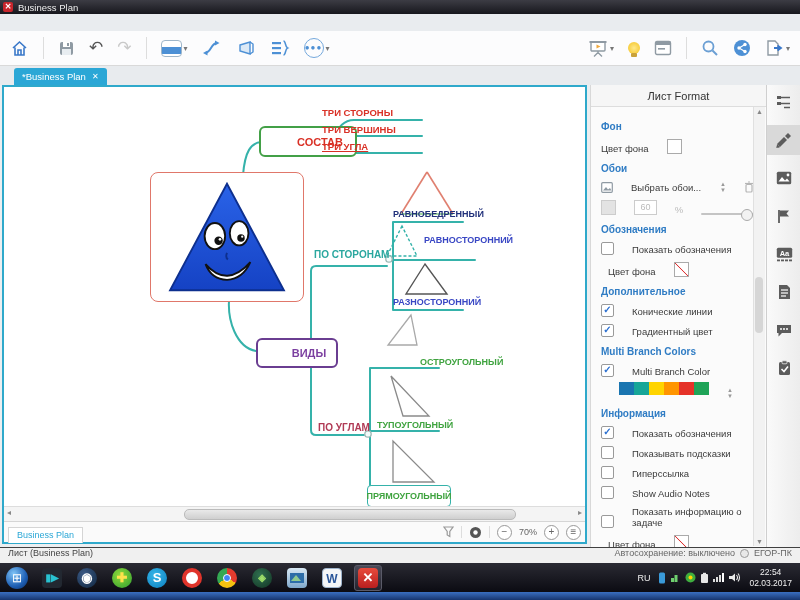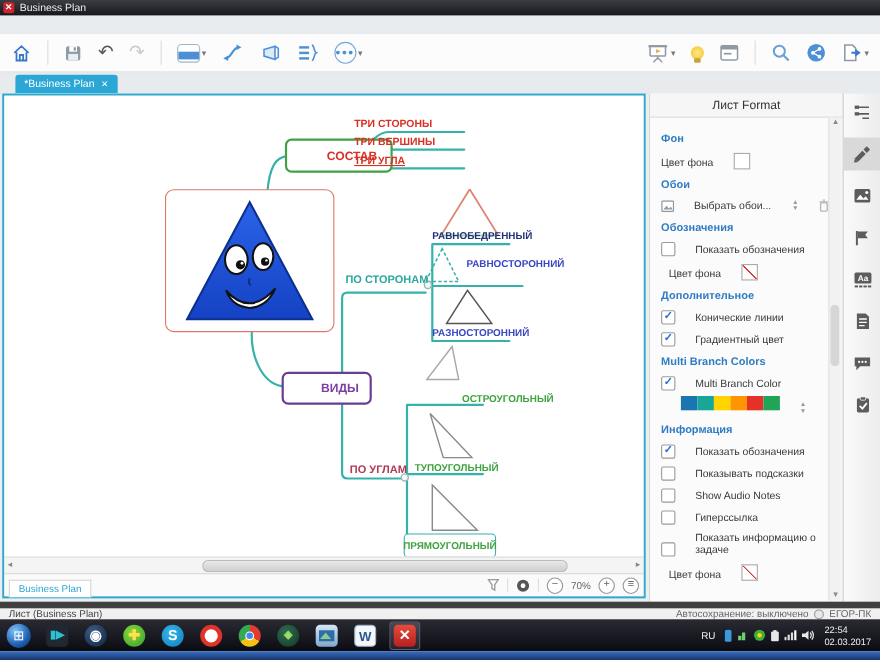--- a/index.html
+++ b/index.html
@@ -86,36 +86,36 @@
   .fp-vscroll{position:absolute;right:1px;top:22px;width:11px;bottom:1px;background:#f2f2f2;border-left:1px solid #e0e0e0;}
   .fp-vscroll .a{position:absolute;left:0;width:11px;font-size:7px;color:#888;text-align:center;}
   .fp-vthumb{position:absolute;left:1px;top:170px;width:8px;height:56px;background:#d6d6d6;border-radius:4px;}
   
   .side-strip{position:absolute;left:766px;top:0;width:34px;height:462px;
     background:linear-gradient(to right,#fafafa,#ececec);border-left:1px solid #cfcfcf;}
   .strip-ico{position:absolute;left:0;width:34px;height:30px;display:flex;align-items:center;justify-content:center;color:#5c5c5c;}
   .strip-ico.active{background:#d9d9d9;}
   
   .statusbar{position:absolute;left:0;top:547px;width:800px;height:16px;background:#f0f0f0;
-    border-top:6px solid #404040;font-size:9px;color:#444;display:flex;align-items:center;
+    border-top:1px solid #404040;font-size:9px;color:#444;display:flex;align-items:flex-start;
     padding:0 8px;box-sizing:border-box;}
   .sb-right{margin-left:auto;display:flex;align-items:center;gap:5px;color:#666;}
   .pc-dot{width:7px;height:7px;border:1px solid #999;border-radius:50%;background:#e8e8e8;}
   
   .taskbar{position:absolute;left:0;top:563px;width:800px;height:29px;
     background:linear-gradient(#2a2a33,#0b0b12);display:flex;align-items:center;padding:0 4px;box-sizing:border-box;}
   .tk{width:26px;height:24px;margin-right:9px;display:flex;align-items:center;justify-content:center;flex:none;}
   .tk.active{background:linear-gradient(#4a4a58,#23232d);border:1px solid #5a5a68;border-radius:3px;}
   .orb{width:22px;height:22px;border-radius:50%;background:radial-gradient(circle at 35% 30%,#7fc4f7,#1e5fb4 60%,#0b2e66);
     color:#fff;font-size:12px;line-height:22px;text-align:center;}
   .ico-sq{width:20px;height:20px;border-radius:4px;color:#fff;font-weight:bold;font-size:13px;
     line-height:20px;text-align:center;}
   .tray{margin-left:auto;display:flex;align-items:center;gap:8px;color:#eee;}
   .tray .lang{font-size:9px;}
-  .clock{font-size:8.5px;line-height:1.25;color:#f0f0f0;margin-right:4px;}
+  .clock{font-size:8.5px;text-align:center;line-height:1.25;color:#f0f0f0;margin-right:4px;}
   .tray-ic{display:flex;align-items:center;gap:4px;}
   .bottom-strip{position:absolute;left:0;top:592px;width:800px;height:8px;
     background:linear-gradient(#3a6fc0,#17356e);}
   svg{display:block;}
 </style>
 </head>
 <body>
 
 <div class="screen">
 
@@ -343,20 +343,28 @@
             <path d="M2 8.5 L5 5 L7 7.5 L9 6 L10.5 8.5 Z" fill="#8f9aa3"></path>
           </svg>
           <span>Выбрать обои...</span>
           <span class="stepper" style="margin-left:auto;">▲<br>▼</span>
           <svg width="10" height="12" viewBox="0 0 10 12">
             <rect x="2" y="3.5" width="6" height="7.5" rx="1" fill="none" stroke="#b5b5b5" stroke-width="1.2"></rect>
             <line x1="1" y1="2.5" x2="9" y2="2.5" stroke="#b5b5b5" stroke-width="1.2"></line>
             <line x1="4" y1="1" x2="6" y2="1" stroke="#b5b5b5" stroke-width="1.2"></line>
           </svg>
         </div>
+        <div class="fp-row">
+          <span class="swatch" style="background:#e3e3e3;border-color:#ccc;"></span>
+          <span class="opacity-box">60</span>
+          <span style="color:#bbb;">%</span>
+          <span class="slider">
+              <i></i>
+            </span>
+        </div>
         <div class="fp-h">Обозначения</div>
         <div class="fp-row">
           <span class="cb"></span>
           <span>Показать обозначения</span>
         </div>
         <div class="fp-row" style="margin-left:7px;">
           <span>Цвет фона</span>
           <span class="swatch none"></span>
         </div>
         <div class="fp-h">Дополнительное</div>
@@ -388,25 +396,25 @@
         <div class="fp-row">
           <span class="cb">✓</span>
           <span>Показать обозначения</span>
         </div>
         <div class="fp-row">
           <span class="cb"></span>
           <span>Показывать подсказки</span>
         </div>
         <div class="fp-row">
           <span class="cb"></span>
+          <span>Гиперссылка</span>
+        </div>
+        <div class="fp-row">
+          <span class="cb"></span>
           <span>Show Audio Notes</span>
-        </div>
-        <div class="fp-row">
-          <span class="cb"></span>
-          <span>Гиперссылка</span>
         </div>
         <div class="fp-row">
           <span class="cb"></span>
           <span>Показать информацию о задаче</span>
         </div>
         <div class="fp-row" style="margin-left:7px;">
           <span>Цвет фона</span>
           <span class="swatch none"></span>
         </div>
       </div>

